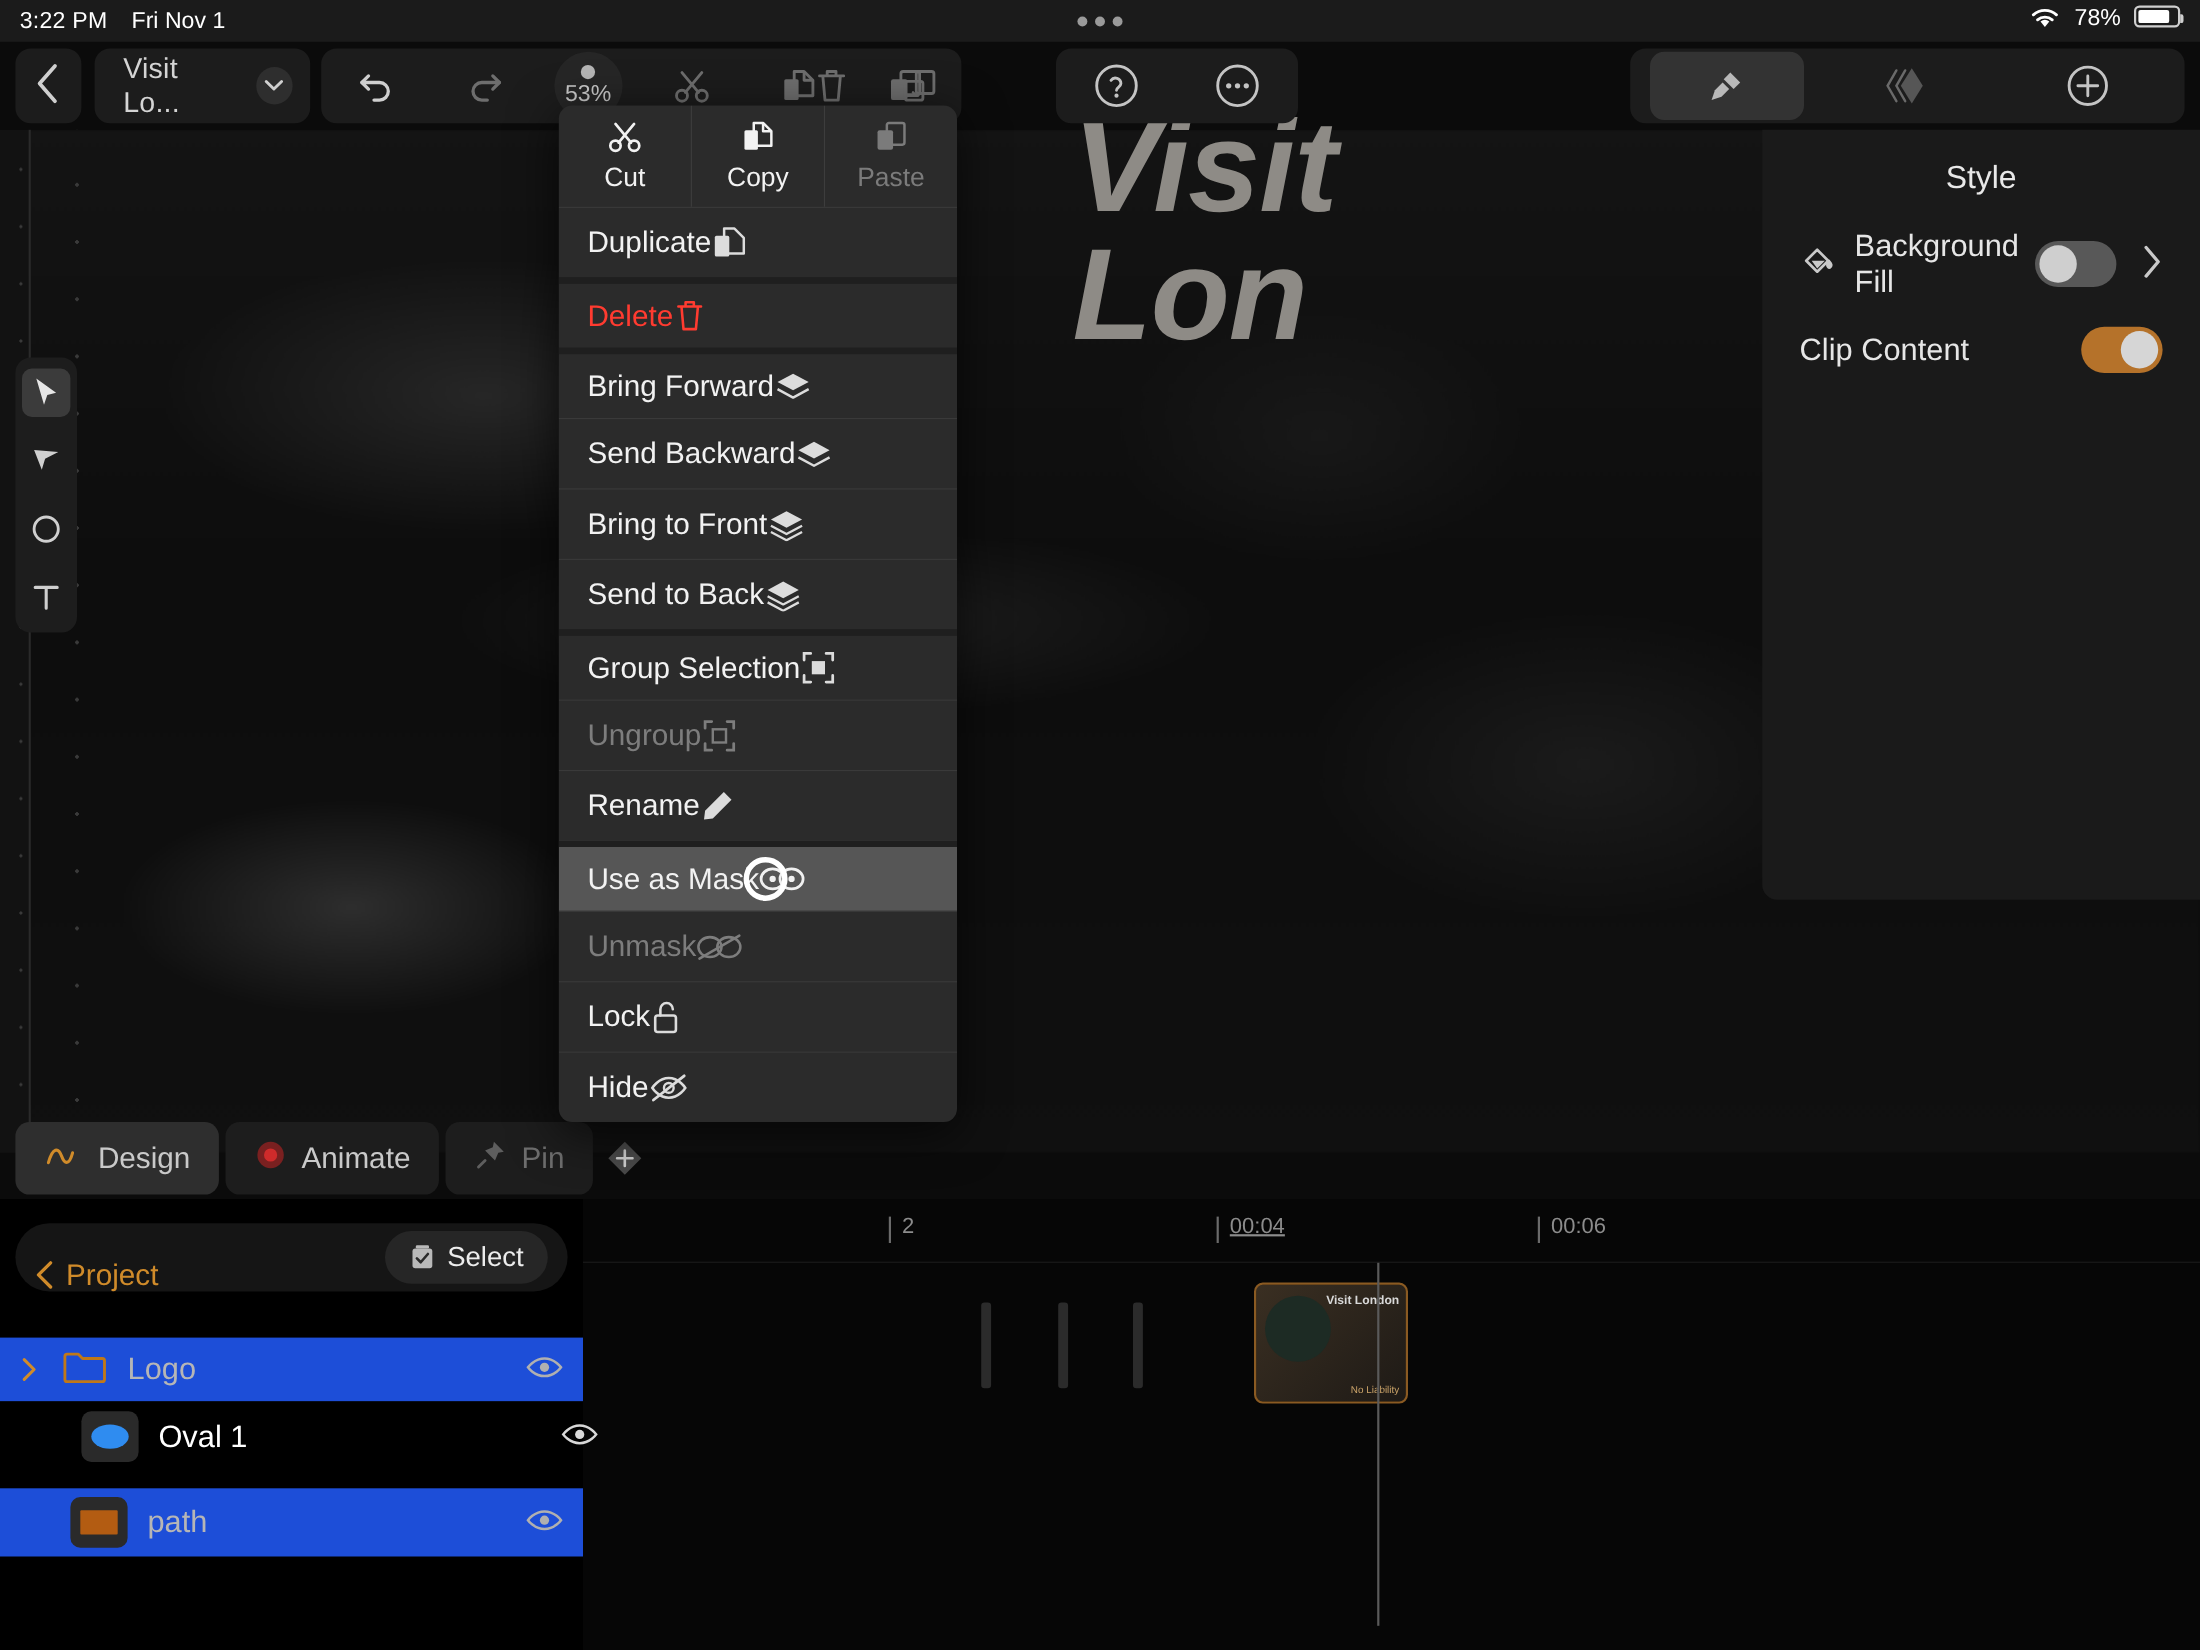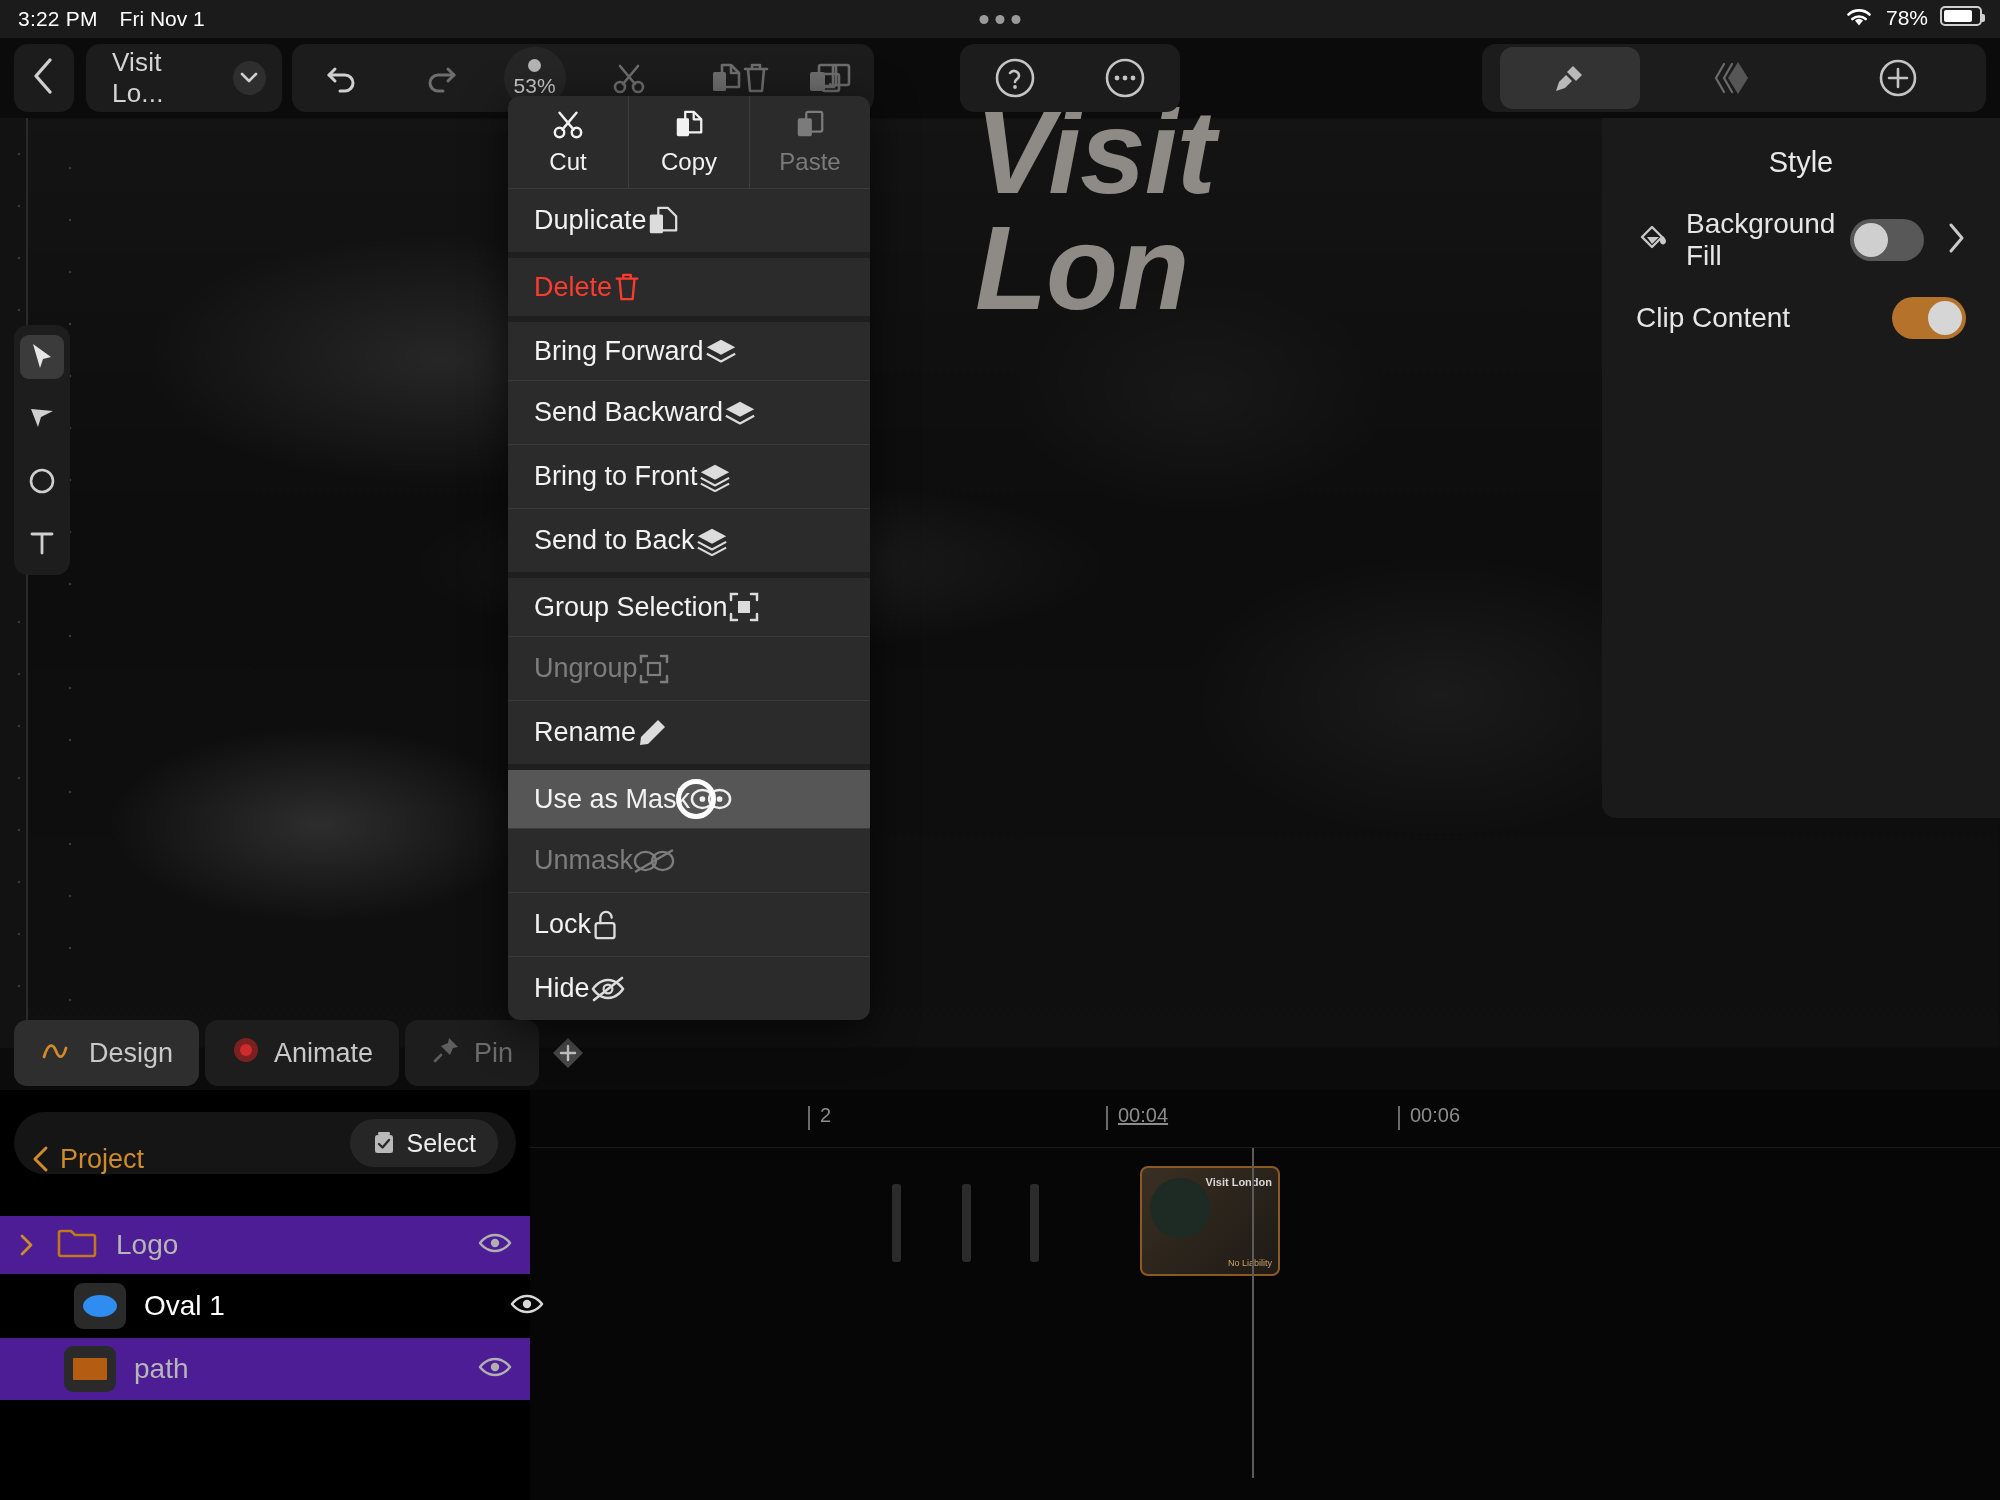--- a/index.html
+++ b/index.html
@@ -158,21 +158,21 @@
   .proj-bar {
     margin:22px 14px 0 14px; height:62px; background:#151515; border-radius:31px;
     display:flex; align-items:center; padding:0 18px;
   }
   .proj-back { display:flex; align-items:center; gap:10px; color:#d08b2a; font-size:27px;margin-top:32px; }
   .select-pill {
     margin-left:auto; height:48px; background:#262626; border-radius:24px;
     display:flex; align-items:center; gap:11px; padding:0 22px; color:#ececec; font-size:25px;
   }
   .lrow { display:flex; align-items:center; height:58px; padding:0 18px; position:relative; }
-  .lrow.alt { background:#4c1d95; }
+  .lrow.alt { background:#1d4ed8;margin-top:15px; }
   .lrow.sel { background:#000; }
   .lname { font-size:28px; color:#b6b6b6; }
   .lname.on { color:#fff; }
   .thumb { width:46px;height:40px;border-radius:9px;background:#2a2a2a;display:flex;align-items:center;justify-content:center;}
   .eye { margin-left:auto; color:#b0b0b0; }
 
   
   .timeline { position:absolute; left:530px; top:1090px; width:1470px; height:410px; background:#060606; z-index:30; }
   .tl-rule { position:relative; height:58px; border-bottom:1px solid #1b1b1b; }
   .tl-tick { position:absolute; top:14px; color:#8c8c8c; font-size:20px; }

